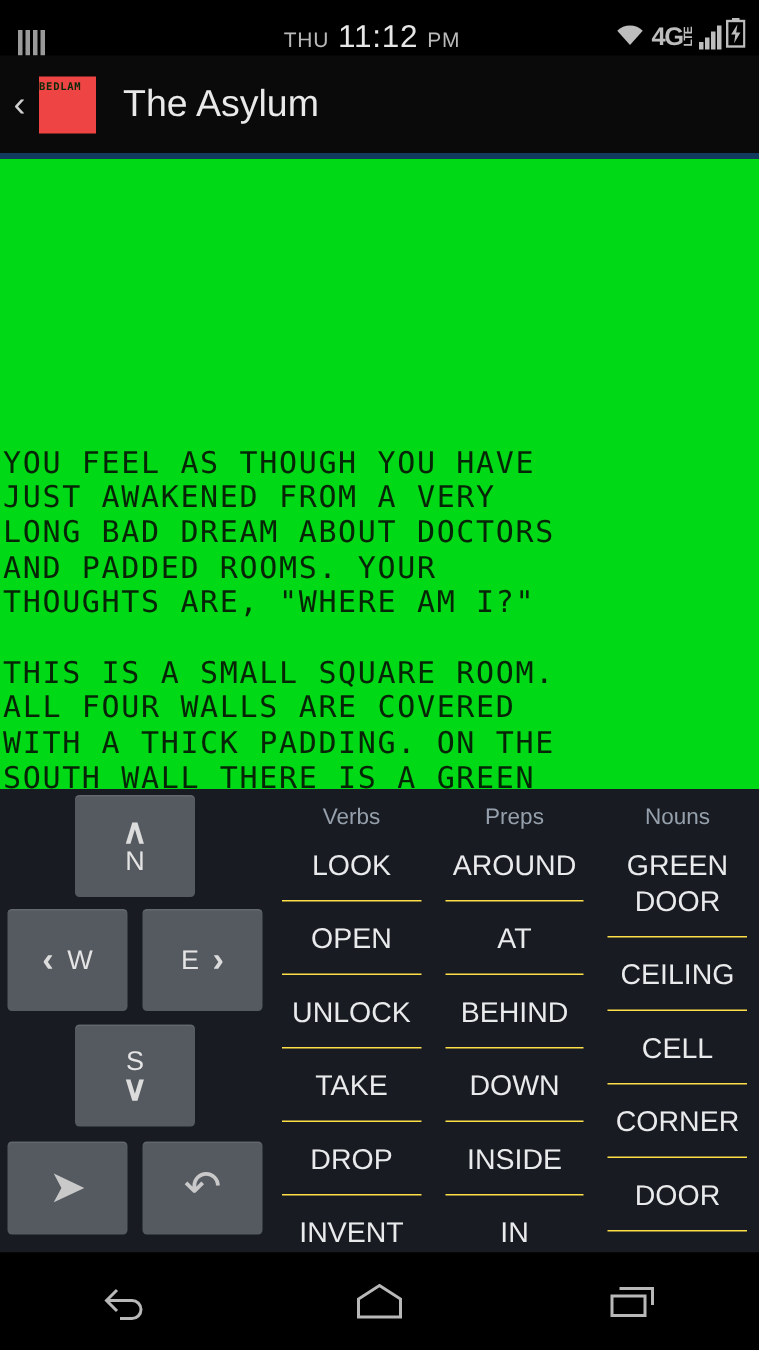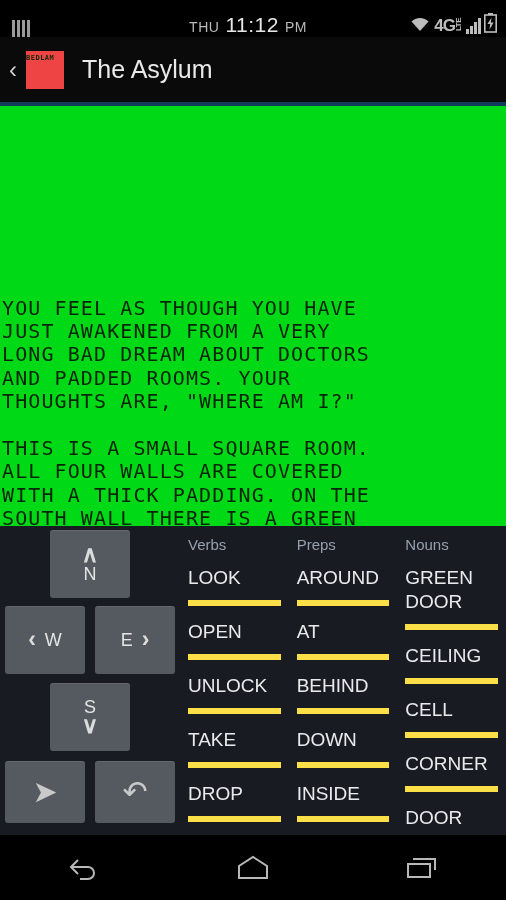--- a/index.html
+++ b/index.html
@@ -90,25 +90,25 @@
            flex-direction: row; gap: 9px; }
   #key-e { left: 95px; top: 80px; width: 80px; height: 68px;
            flex-direction: row; gap: 9px; }
   #key-s { left: 50px; top: 157px; width: 80px; height: 68px; }
   #key-send { left: 5px; top: 235px; width: 80px; height: 62px; }
   #key-undo { left: 95px; top: 235px; width: 80px; height: 62px; }
   .glyph { font-size: 30px; line-height: 1; color: #c9c9c9; }
 
   
   #lists { flex: 1; display: flex; padding-top: 6px; }
-  .col { flex: 1; padding: 0 8px 0 8px; overflow: hidden; }
+  .col { flex: 1; padding: 0 8px 0 8px; overflow: hidden; text-align: center; }
   .col-head { color: #96a0ac; font-size: 15px; margin: 4px 0 10px 0; }
   .word {
     color: #e9eaec; font-size: 19px; line-height: 24px;
-    padding: 3px 0 10px 0; border-bottom: 6px solid #fde047;
+    padding: 3px 0 10px 0; border-bottom: 1px solid #fde047;
     margin-bottom: 11px;
   }
 
   
   #navbar {
     position: absolute; left: 0; top: 835px; width: 506px; height: 65px;
     background: #000; display: flex; align-items: center; justify-content: space-around;
   }
   .navbtn { width: 90px; height: 50px; display: flex; align-items: center;
             justify-content: center; }

